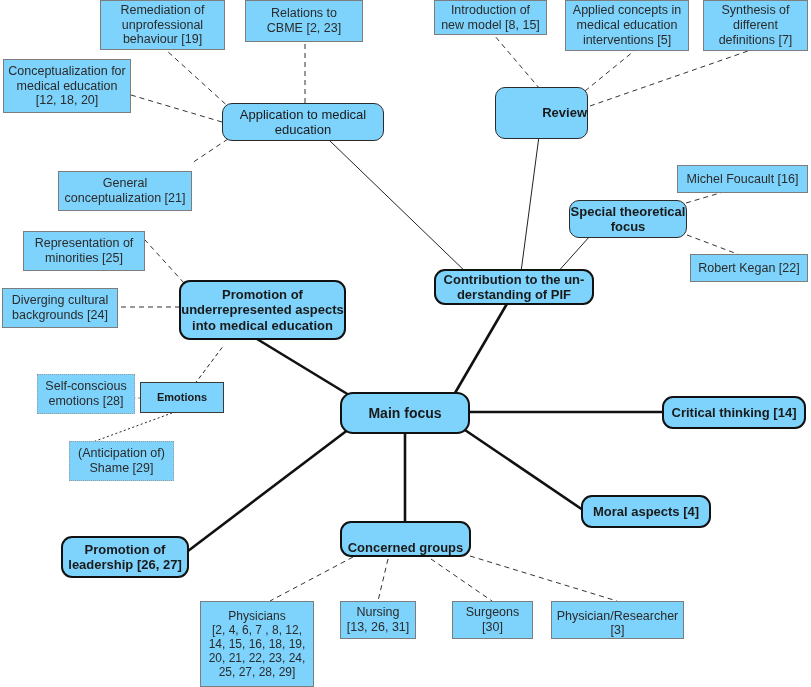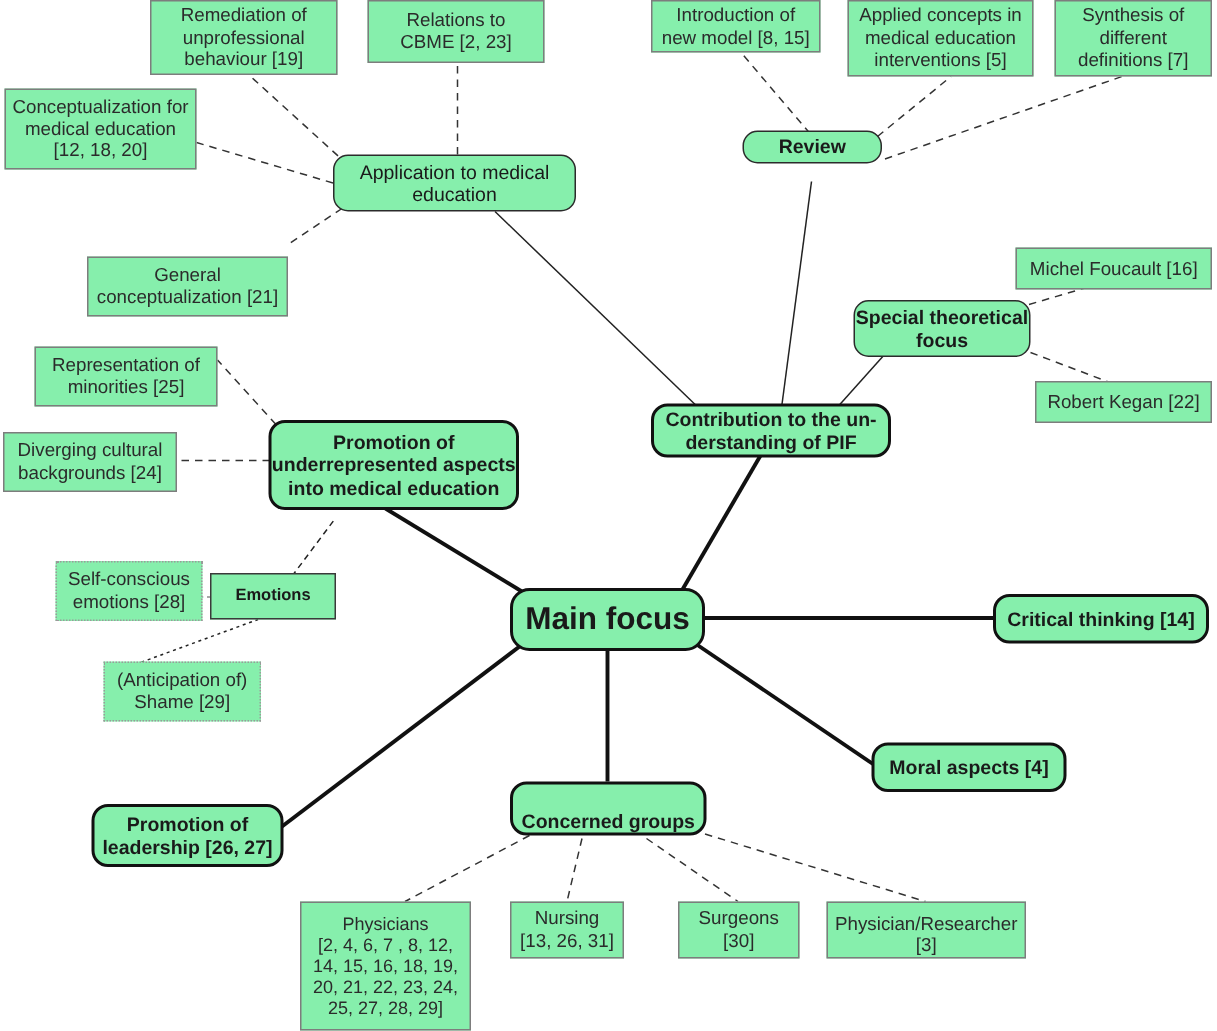--- a/index.html
+++ b/index.html
@@ -30,30 +30,30 @@
   .edge-dashed  { stroke: #333333; stroke-width: 1.0; fill: none; stroke-dasharray: 5 4; }
   .edge-dotted  { stroke: #8a8a8a; stroke-width: 1.0; fill: none; stroke-dasharray: 2 2.5; }
 
   .node {
     position: absolute;
     box-sizing: border-box;
     display: flex;
     align-items: center;
     justify-content: center;
     text-align: center;
-    background: #86efac;
+    background: #7dd3fc;
     color: #1a1a1a;
     line-height: 1.18;
     white-space: pre-line;
   }
   
   .node.level-root {
     border: 2.6px solid #111111;
     border-radius: 13px;
-    font-size: 21px;
+    font-size: 14px;
     font-weight: bold;
   }
   
   .node.level-1 {
     border: 2.4px solid #111111;
     border-radius: 11px;
     font-size: 13px;
     font-weight: bold;
   }
   
@@ -162,21 +162,21 @@
   <div class="node level-1" style="left:61px; top:536px; width:128px; height:42px;">
     <span class="node-label">Promotion of
 leadership [26, 27]</span>
   </div>
 
   <div class="node level-2" style="left:222px; top:103px; width:162px; height:38px;">
     <span class="node-label">Application to medical
 education</span>
   </div>
 
-  <div class="node level-2" style="left:495px; top:87px; width:93px; height:22px; font-weight:bold;">
+  <div class="node level-2" style="left:495px; top:87px; width:93px; height:52px; font-weight:bold;justify-content:flex-end;">
     <span class="node-label">Review</span>
   </div>
 
   <div class="node level-2" style="left:569px; top:200px; width:118px; height:38px; font-weight:bold;">
     <span class="node-label">Special theoretical
 focus</span>
   </div>
 
   <div class="node level-2-box" style="left:140px; top:382px; width:84px; height:31px;">
     <span class="node-label">Emotions</span>

